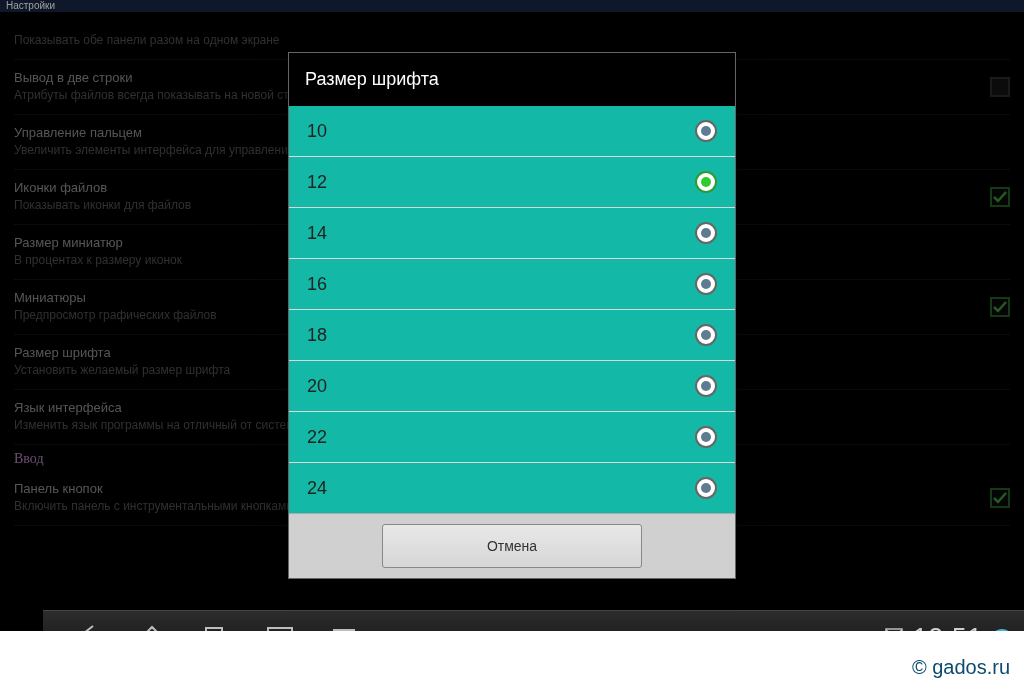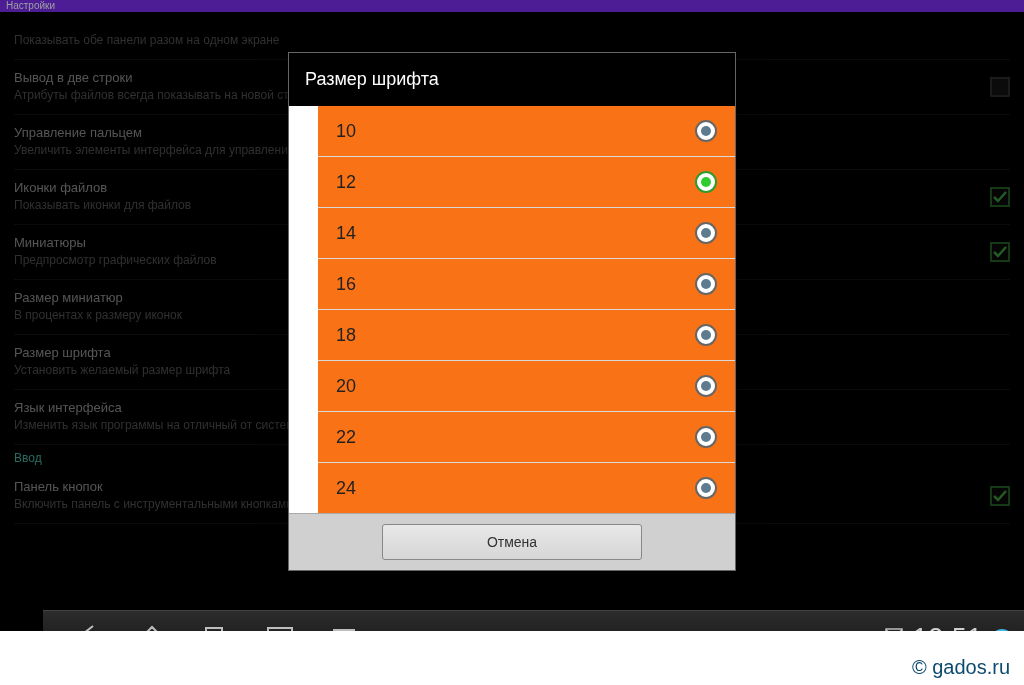--- a/index.html
+++ b/index.html
@@ -3,48 +3,48 @@
 <meta charset="utf-8">
 <style>
   * { box-sizing: border-box; margin: 0; padding: 0; }
   html, body { width: 1024px; height: 685px; overflow: hidden; font-family: Arial, Helvetica, sans-serif; }
   body { background: #fff; }
 
   .device { width: 1024px; height: 685px; position: relative; background: #fff; }
 
   .screen { position: absolute; top: 0; left: 0; width: 1024px; height: 631px; background: #000; overflow: hidden; }
 
-  .titlebar { height: 12px; background: #4c1d95; color: #a0a0a0; font-size: 10px; padding-left: 6px; line-height: 12px; }
+  .titlebar { height: 12px; background: #0f172a; color: #a0a0a0; font-size: 10px; padding-left: 6px; line-height: 12px; }
 
   .content-wrap { position: relative; width: 100%; height: calc(100% - 12px); padding-left: 23px; }
 
   .dim-overlay { position: absolute; inset: 0; background: rgba(0,0,0,0.55); pointer-events: none; }
 
   .settings-list { position: absolute; top: 0; left: 0; right: 0; bottom: 0; padding: 8px 14px; color: #8e8e8e; }
   .setting-item { padding: 10px 0 12px 0; border-bottom: 1px solid #1a1a1a; position: relative; }
   .setting-title { color: #bdbdbd; font-size: 13px; font-weight: 500; }
   .setting-sub { color: #6b6b6b; font-size: 12px; margin-top: 3px; }
-  .section-label { color: #5eead4; font-size: 12px; padding: 6px 0 4px 0; }
+  .section-label { color: #f0abfc; font-size: 14px; padding: 6px 0 4px 0; font-family: Liberation Serif, serif; }
 
   .chk { position: absolute; right: 0; top: 50%; transform: translateY(-50%); width: 20px; height: 20px; border: 2px solid #3d3d3d; background: #1a1a1a; }
   .chk.green { border-color: #2f7d32; background: #0c0c0c; display: flex; align-items: center; justify-content: center; }
   .chk.green svg { width: 16px; height: 16px; }
 
   .dialog { position: absolute; top: 40px; left: 50%; transform: translateX(-50%); width: 448px; background: #fff; box-shadow: 0 4px 20px rgba(0,0,0,0.6); border: 1px solid #666; z-index: 10; }
   .dialog-header { background: #000; color: #fff; font-size: 18px; font-weight: 500; padding: 16px 16px; }
-  .dialog-list { max-height: 412px; overflow-y: auto; background: #f97316; margin-left: 29px; }
+  .dialog-list { max-height: 412px; overflow-y: auto; background: #14b8a6; }
   .option { display: flex; align-items: center; justify-content: space-between; padding: 14px 18px; border-bottom: 1px solid #d9d9d9; cursor: pointer; }
   .option:last-child { border-bottom: none; text-align: center; }
   .option-label { color: #222; font-size: 18px; }
   .radio { width: 22px; height: 22px; border: 2px solid #666; border-radius: 50%; display: inline-flex; align-items: center; justify-content: center; background: #fff; }
   .radio .inner { width: 10px; height: 10px; border-radius: 50%; background: #5e7b8f; }
   .radio.selected { border-color: #2e9b2e; }
   .radio.selected .inner { background: #2ecc2e; }
   .dialog-footer { background: #d0d0d0; border-top: 1px solid #aaa; padding: 10px; display: flex; justify-content: center; }
-  .cancel-btn { width: 260px; height: 36px; background: linear-gradient(#e8e8e8,#d6d6d6); border: 1px solid #888; border-radius: 3px; font-size: 14px; color: #333; cursor: pointer; }
+  .cancel-btn { width: 260px; height: 44px; background: linear-gradient(#e8e8e8,#d6d6d6); border: 1px solid #888; border-radius: 3px; font-size: 14px; color: #333; cursor: pointer; }
 
   .navbar { position: absolute; top: 610px; left: 0; width: 1024px; height: 53px; background: linear-gradient(#2c2c2c,#131313); border-top: 1px solid #444; display: flex; align-items: center; color: #c0c0c0; margin-left: 43px; }
   .nav-left { display: flex; align-items: center; gap: 30px; padding-left: 28px; }
   .nav-icon { width: 34px; height: 34px; display: inline-flex; align-items: center; justify-content: center; cursor: pointer; }
   .nav-icon svg { width: 30px; height: 30px; stroke: #bdbdbd; fill: none; stroke-width: 2; }
   .nav-center { flex: 1; display: flex; justify-content: center; }
   .nav-right { display: flex; align-items: center; gap: 10px; padding-right: 28px; color: #d0d0d0; }
   .clock { font-size: 26px; letter-spacing: 1px; color: #d0d0d0; }
   .wifi svg, .mail svg, .battery svg { width: 18px; height: 18px; }
 
@@ -74,33 +74,33 @@
         <div class="setting-item">
           <div class="setting-title">Иконки файлов</div>
           <div class="setting-sub">Показывать иконки для файлов</div>
           <span class="chk green">
               <svg viewBox="0 0 16 16">
                 <path d="M2 8 L6 12 L14 3" stroke="#4ec94e" stroke-width="2.5" fill="none"></path>
               </svg>
             </span>
         </div>
         <div class="setting-item">
+          <div class="setting-title">Размер миниатюр</div>
+          <div class="setting-sub">В процентах к размеру иконок</div>
+        </div>
+        <div class="setting-item">
           <div class="setting-title">Миниатюры</div>
           <div class="setting-sub">Предпросмотр графических файлов</div>
           <span class="chk green">
               <svg viewBox="0 0 16 16">
                 <path d="M2 8 L6 12 L14 3" stroke="#4ec94e" stroke-width="2.5" fill="none"></path>
               </svg>
             </span>
         </div>
         <div class="setting-item">
-          <div class="setting-title">Размер миниатюр</div>
-          <div class="setting-sub">В процентах к размеру иконок</div>
-        </div>
-        <div class="setting-item">
           <div class="setting-title">Размер шрифта</div>
           <div class="setting-sub">Установить желаемый размер шрифта</div>
         </div>
         <div class="setting-item">
           <div class="setting-title">Язык интерфейса</div>
           <div class="setting-sub">Изменить язык программы на отличный от системного</div>
         </div>
         <div class="section-label">Ввод</div>
         <div class="setting-item">
           <div class="setting-title">Панель кнопок</div>

